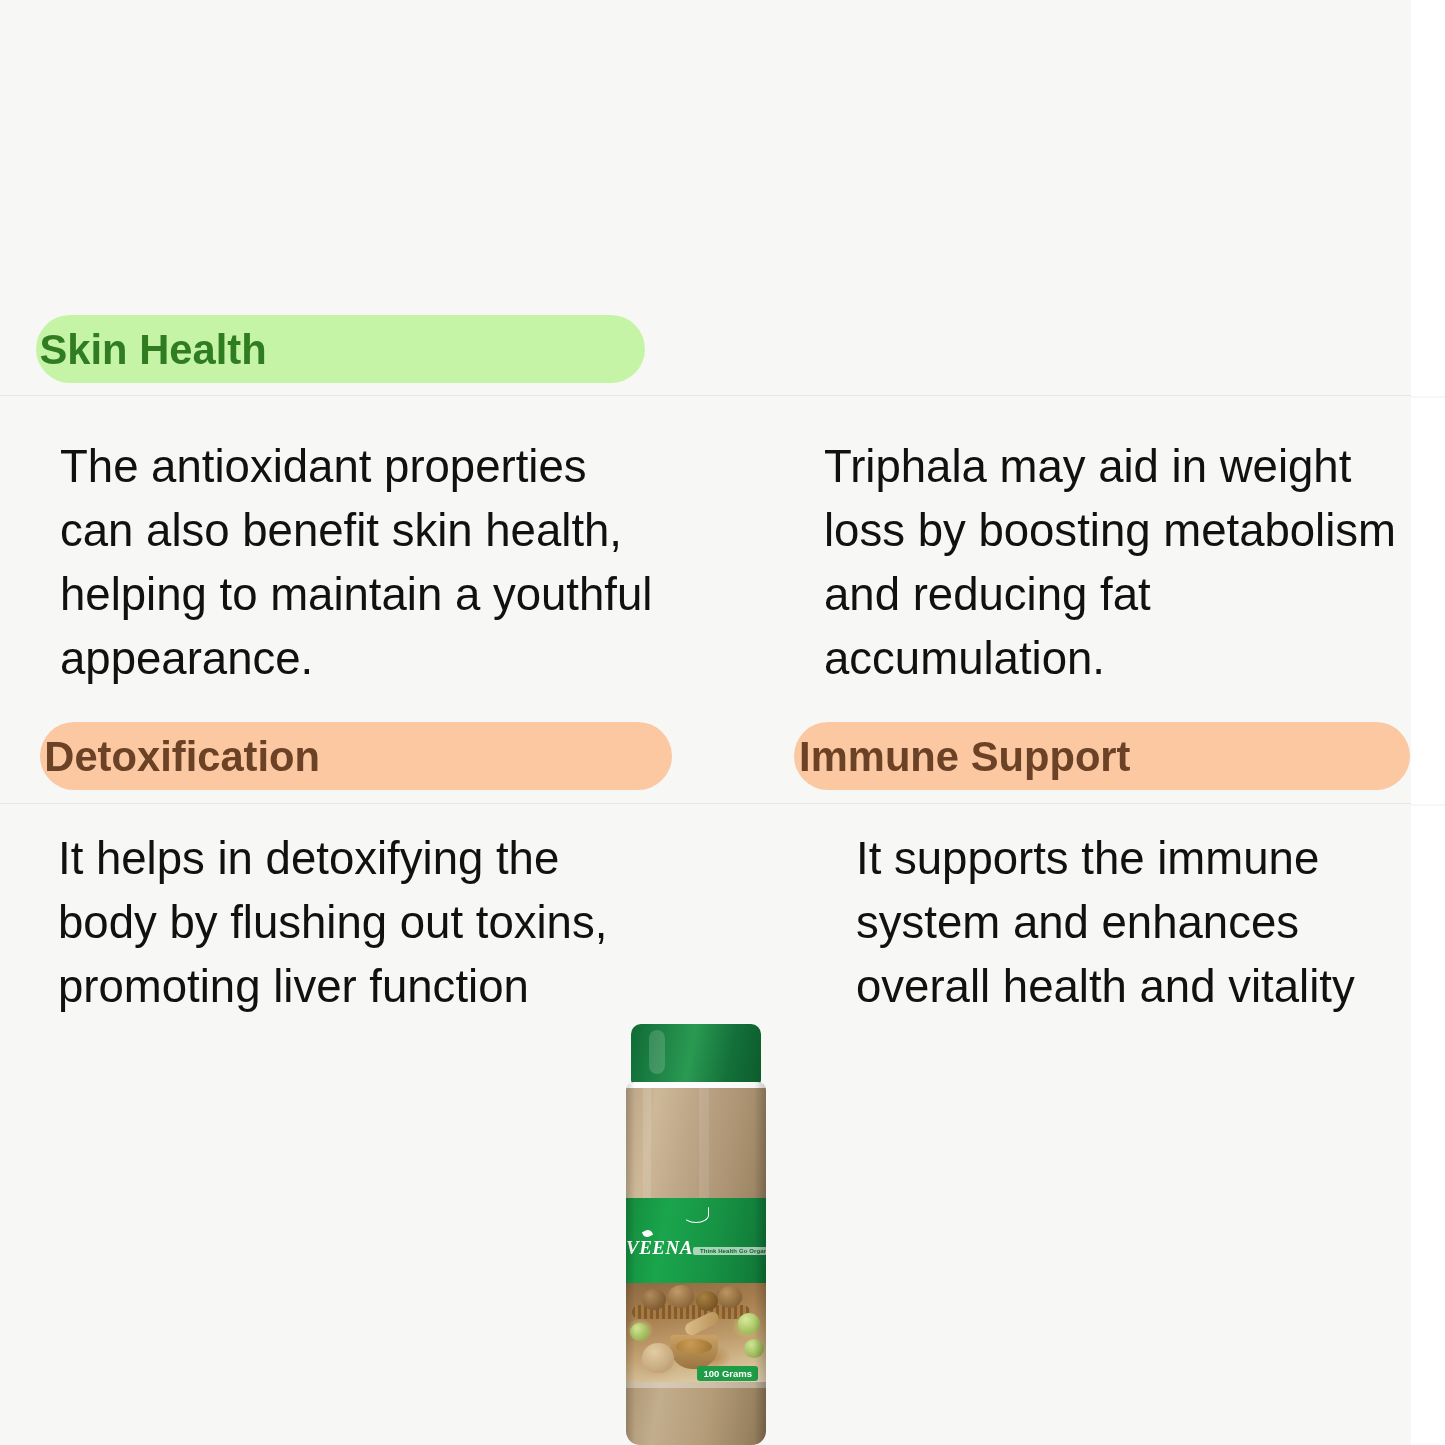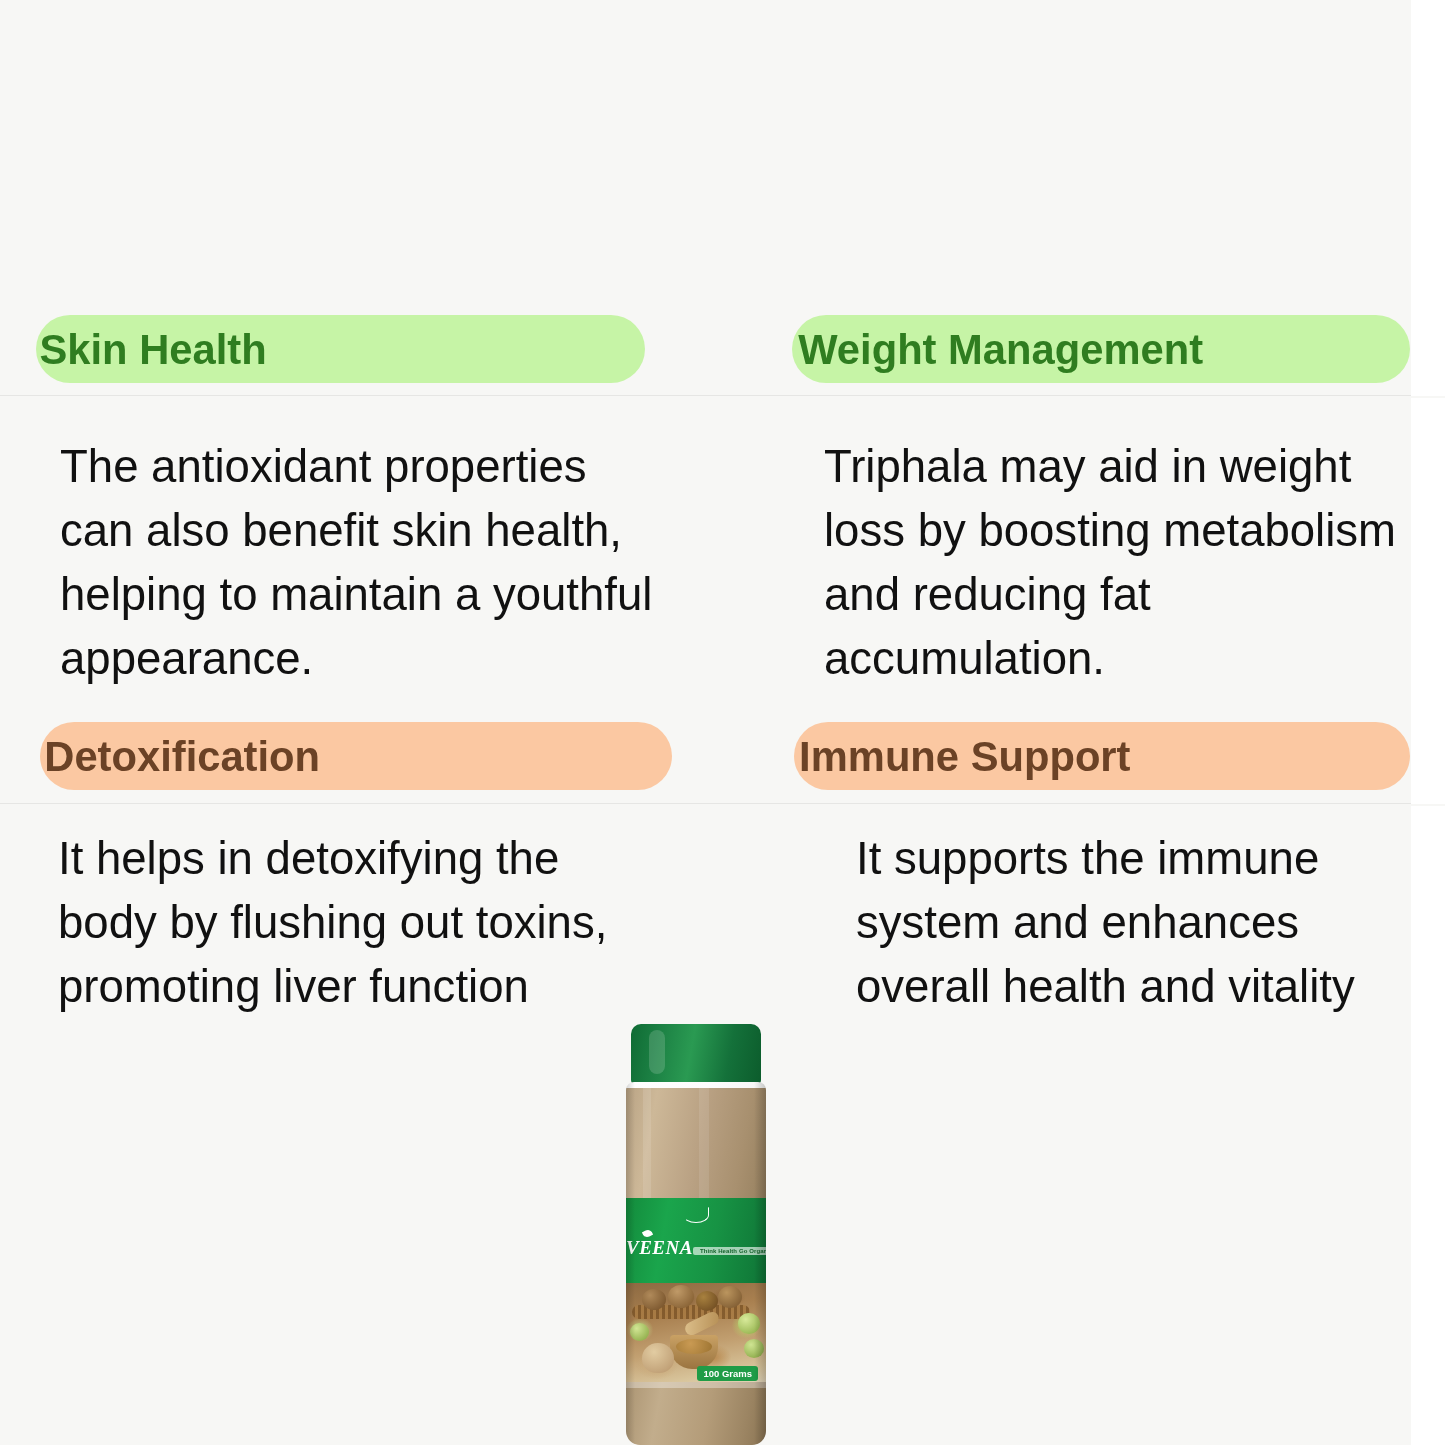--- a/index.html
+++ b/index.html
@@ -343,23 +343,20 @@
   <div class="right-strip"></div>
   <div class="strip-break" style="top:396px;"></div>
   <div class="strip-break" style="top:804px;"></div>
 
   <div class="hairline" style="top:395px; width:1411px;"></div>
   <div class="hairline" style="top:803px; width:1411px;"></div>
 
 
   <div id="pill-skin" class="pill pill-green">
     <span class="pill-label lbl-green">Skin Health</span>
-  </div>
-  <div id="pill-weight" class="pill pill-green">
-    <span class="pill-label lbl-green">Weight Management</span>
   </div>
   <div id="pill-detox" class="pill pill-peach">
     <span class="pill-label lbl-peach">Detoxification</span>
   </div>
   <div id="pill-immune" class="pill pill-peach">
     <span class="pill-label lbl-peach">Immune Support</span>
   </div>
 
   <div id="txt-skin" class="body-text"> The antioxidant properties
 can also benefit skin health,

